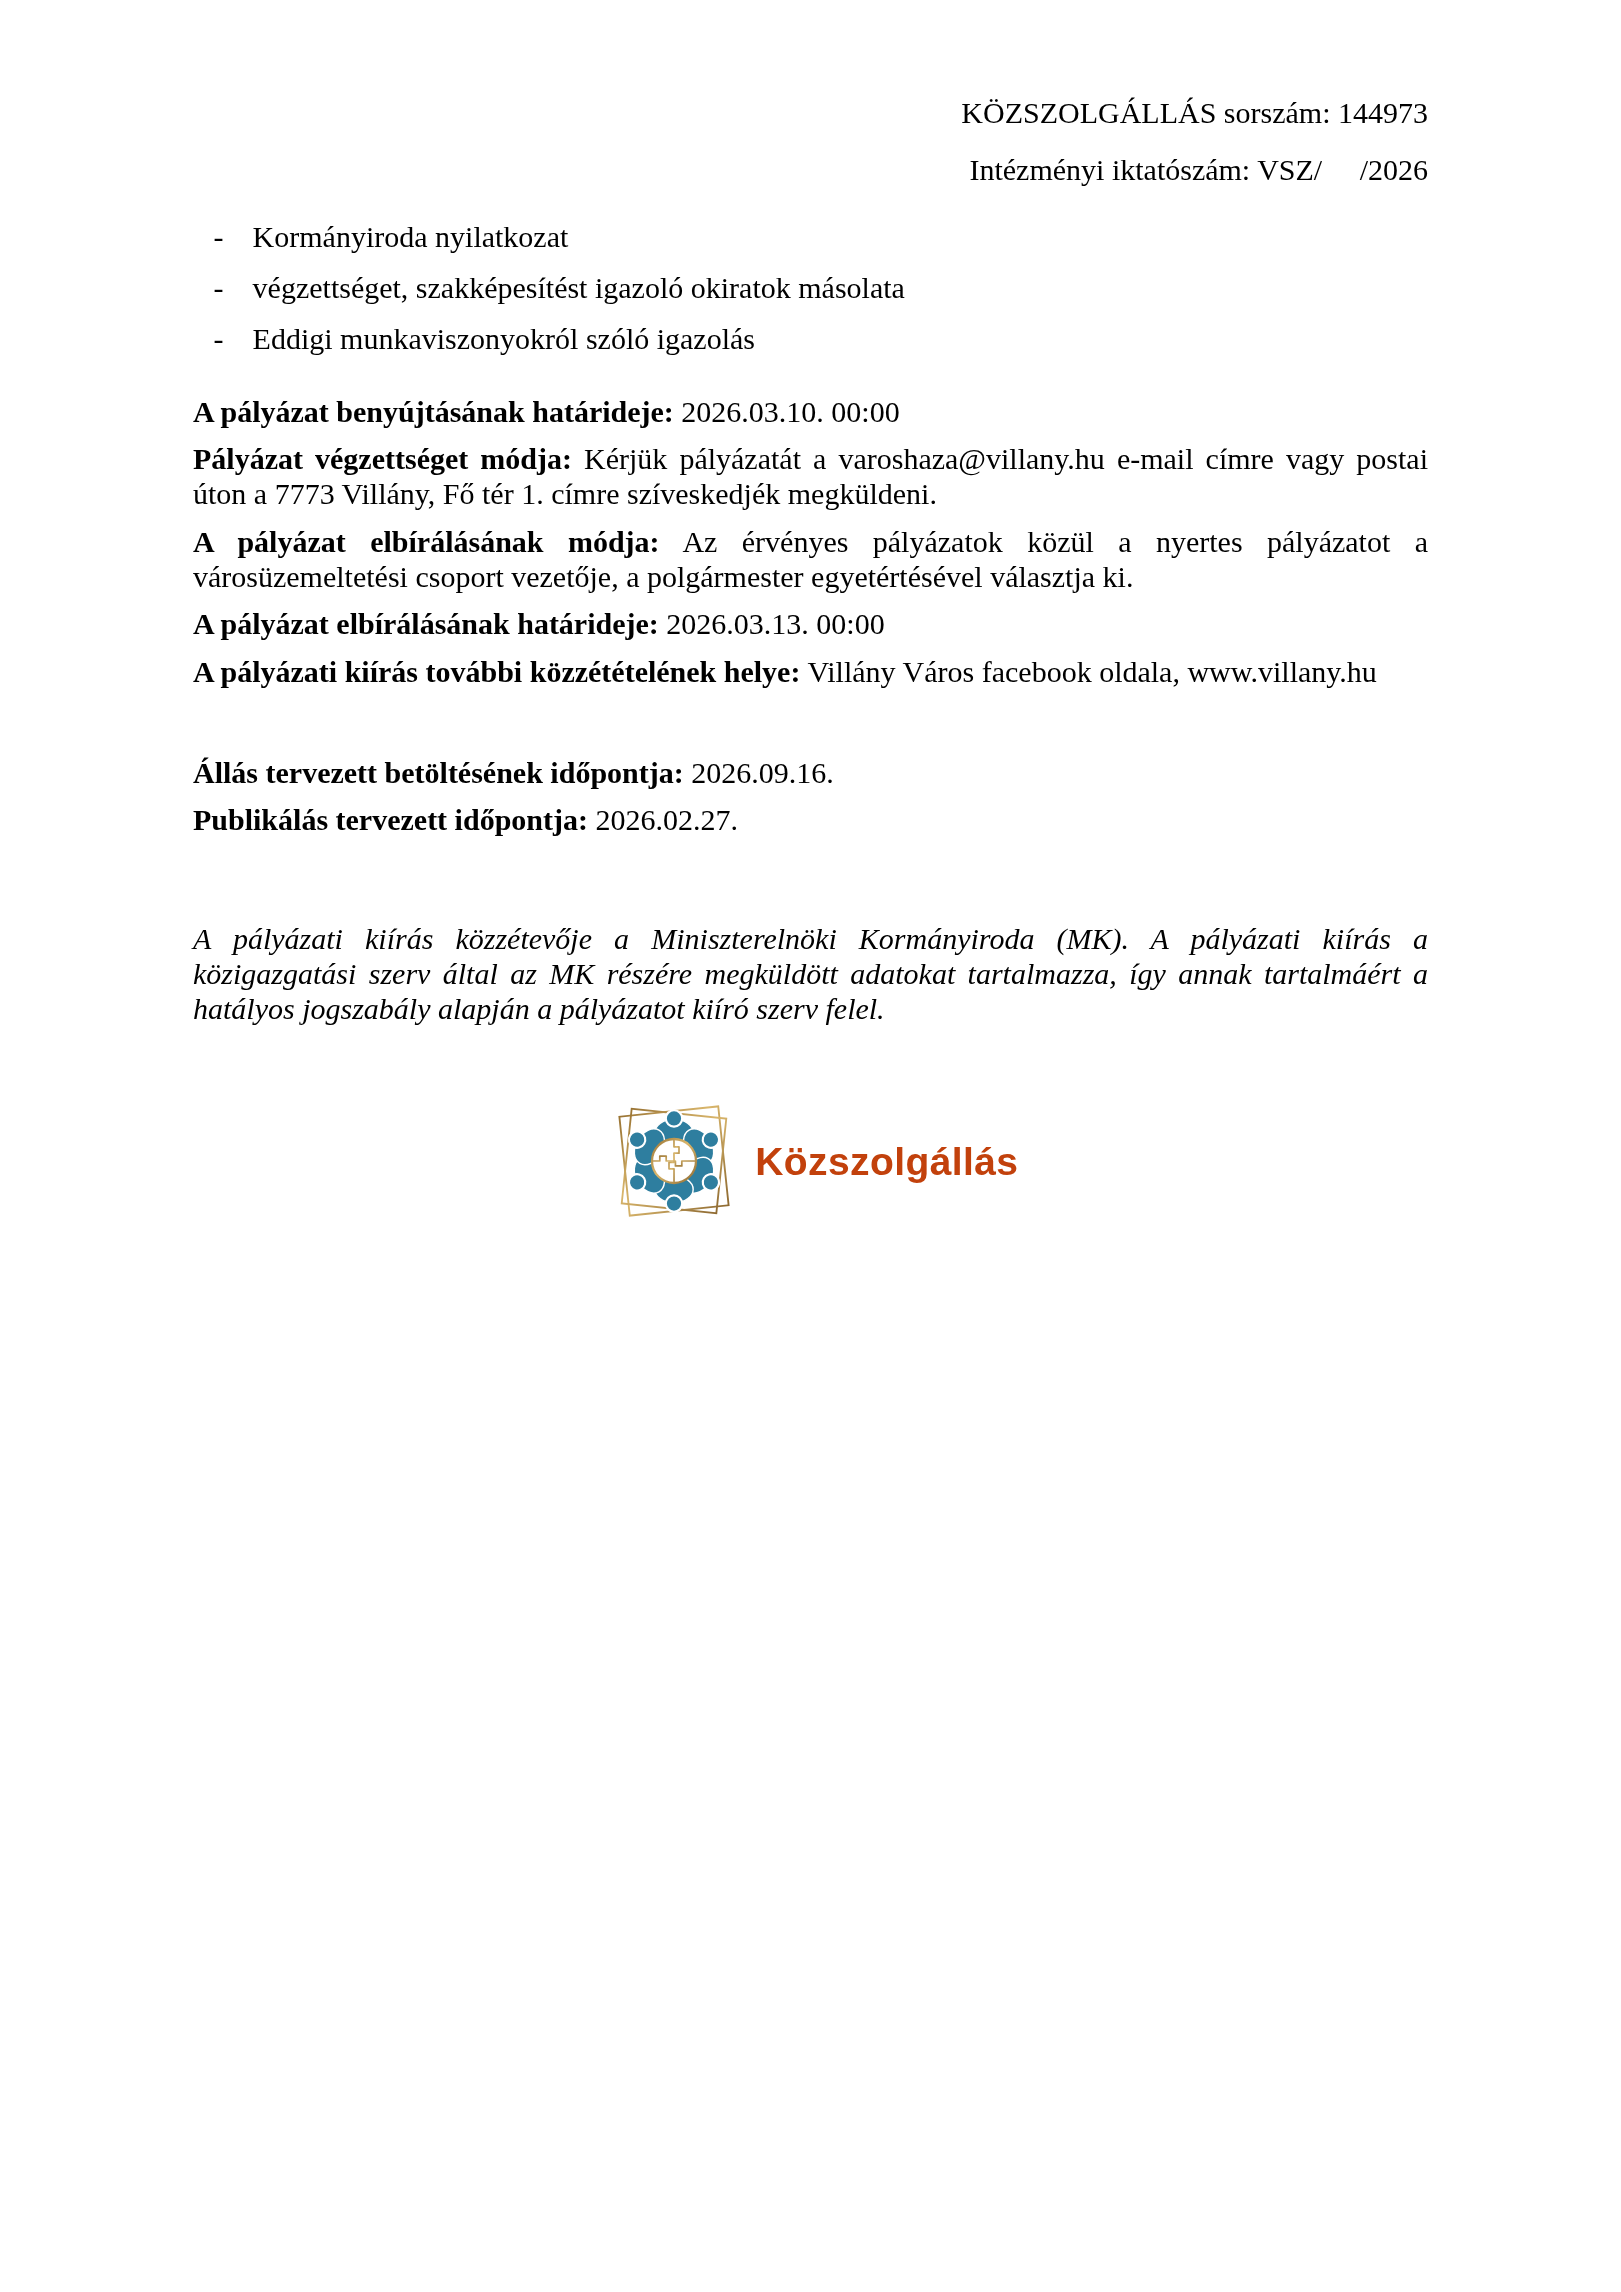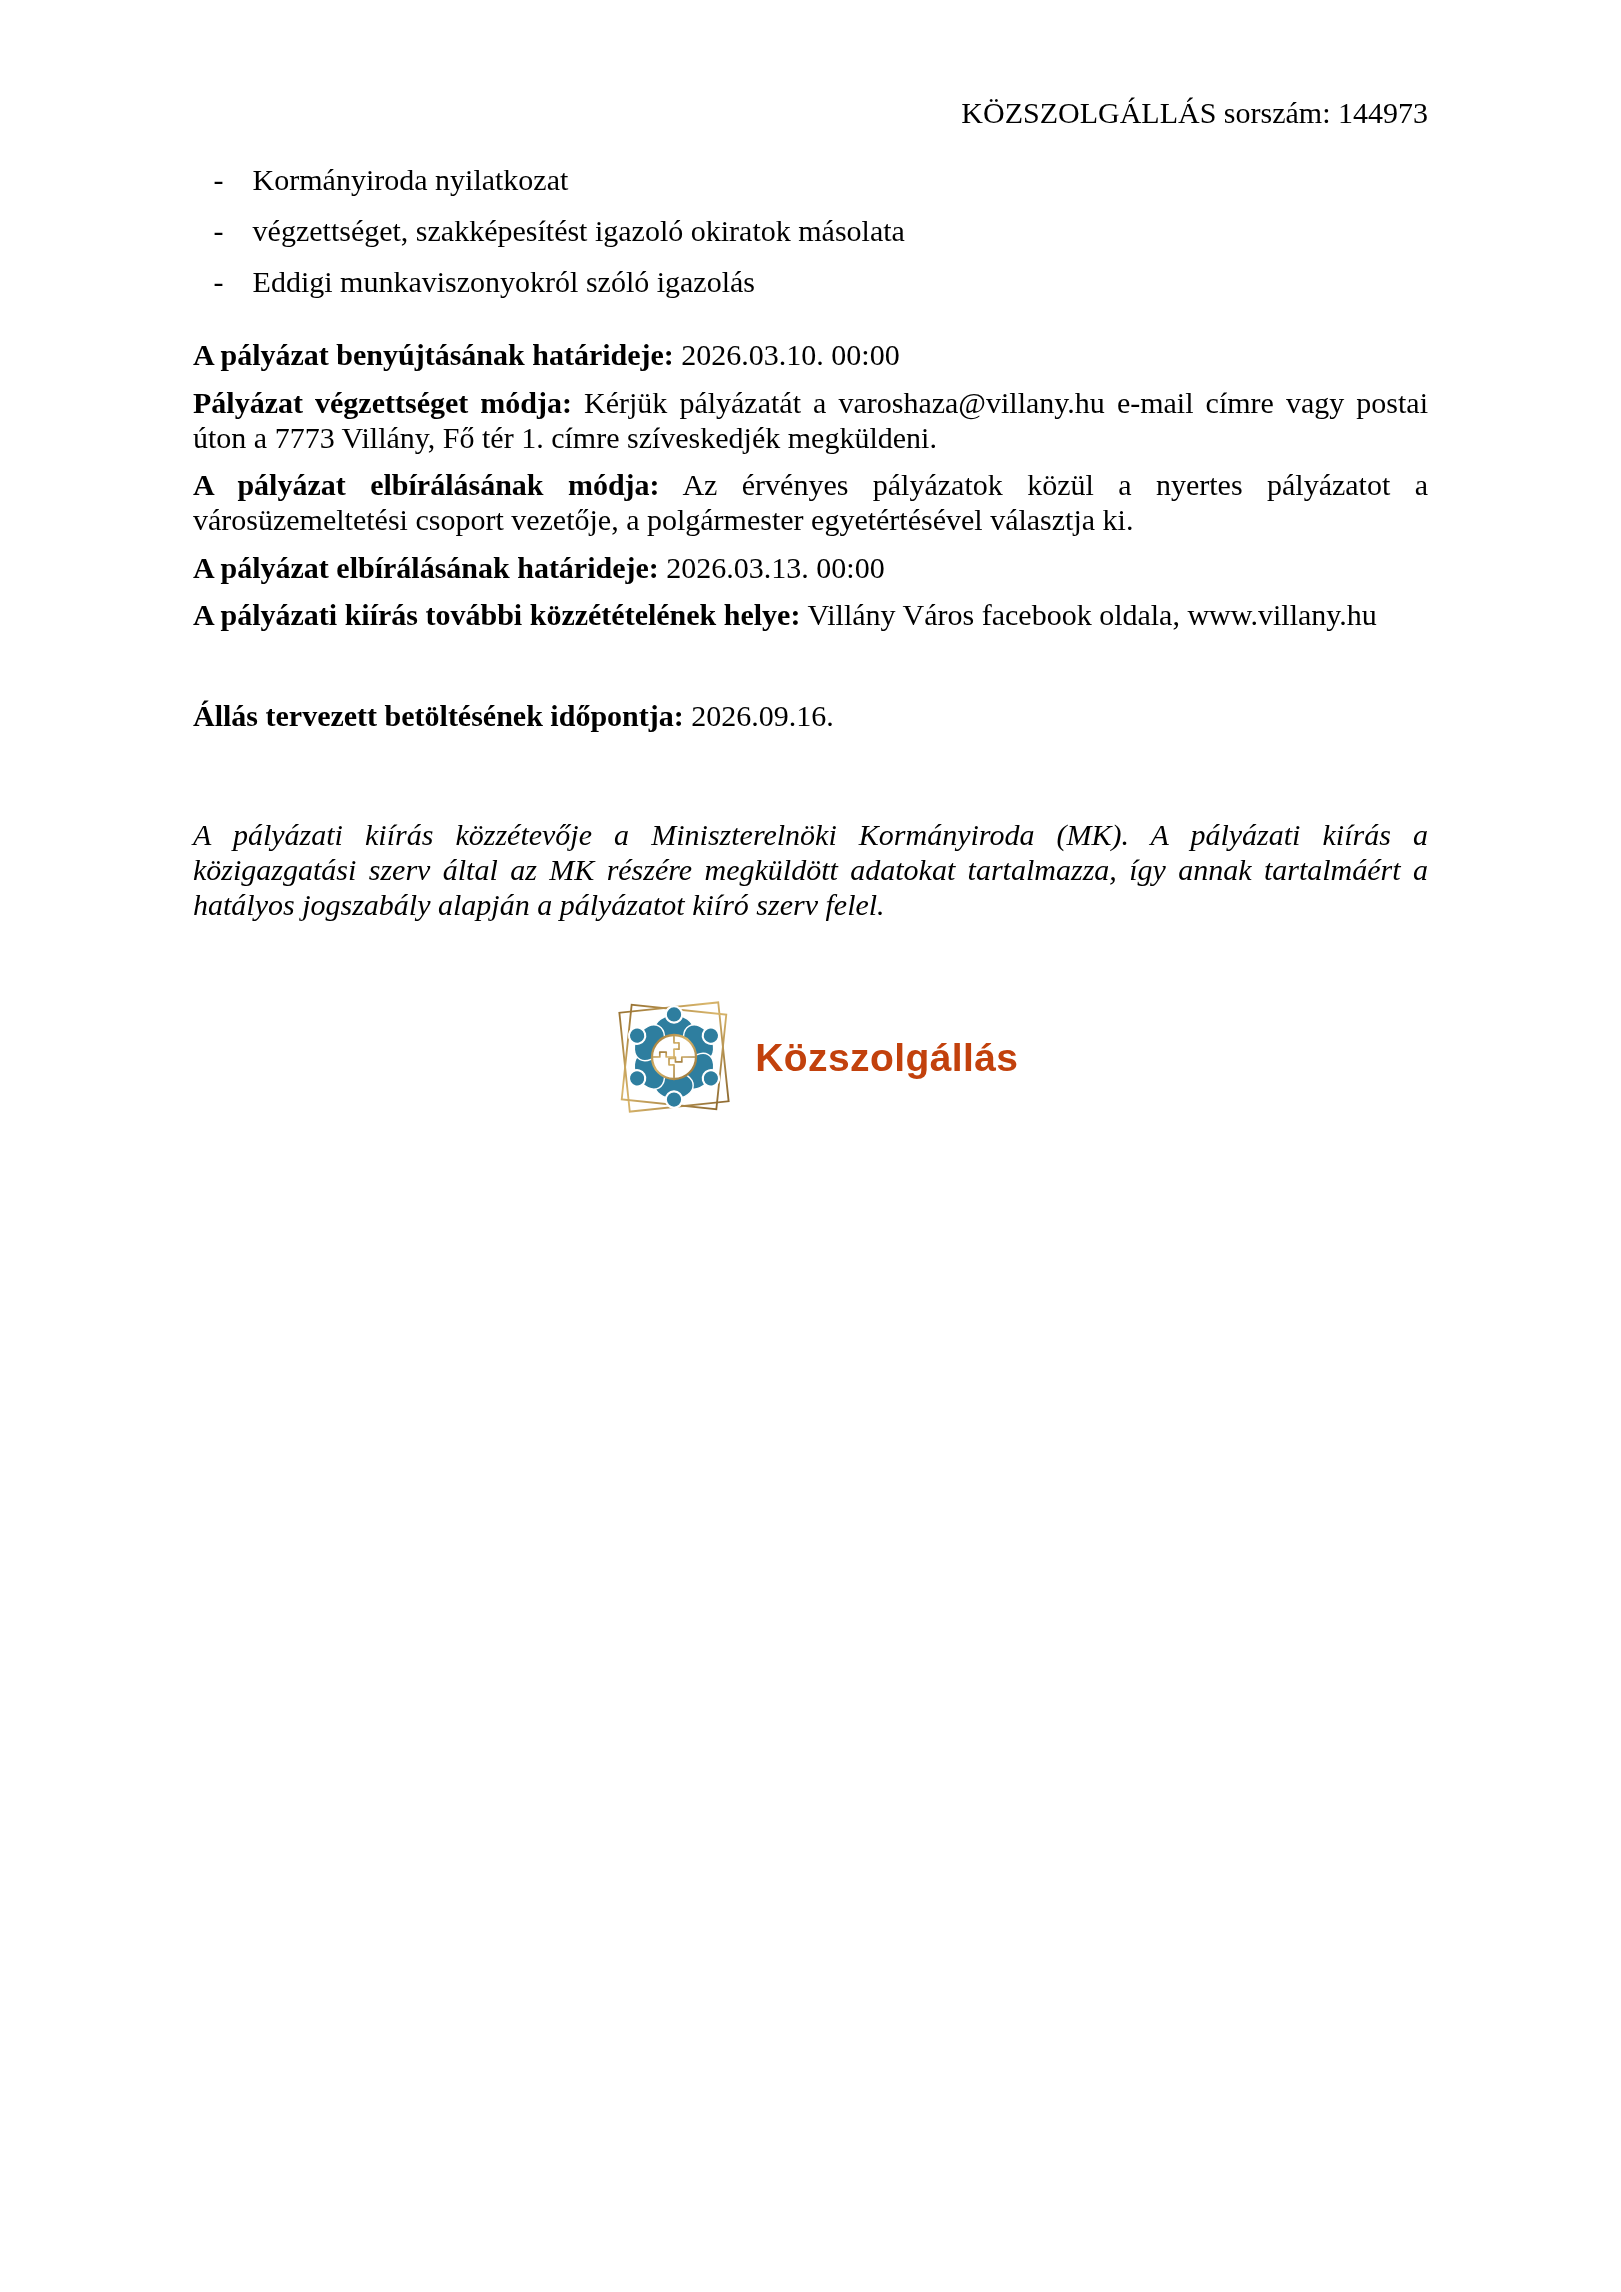--- a/index.html
+++ b/index.html
@@ -48,20 +48,21 @@
     line-height: 1;
   }
 </style>
 </head>
 <body>
 
 <div class="page">
 
   <header class="doc-header">
     <div class="hline">KÖZSZOLGÁLLÁS sorszám: 144973</div>
+    <div class="hline">Intézményi iktatószám: VSZ/     /2026</div>
   </header>
 
   <ul class="attachments">
     <li>
       <span class="marker">-</span>
       <span>Kormányiroda nyilatkozat</span>
     </li>
     <li>
       <span class="marker">-</span>
       <span>végzettséget, szakképesítést igazoló okiratok másolata</span>
@@ -95,20 +96,24 @@
   <p class="para">
     <b>A pályázati kiírás további közzétételének helye:</b>
     <span>Villány Város facebook oldala, www.villany.hu</span>
   </p>
 
   <p class="para gap-section">
     <b>Állás tervezett betöltésének időpontja:</b>
     <span>2026.09.16.</span>
   </p>
 
+  <p class="para">
+    <b>Publikálás tervezett időpontja:</b>
+    <span>2026.02.27.</span>
+  </p>
 
   <p class="para disclaimer gap-large">A pályázati kiírás közzétevője a Miniszterelnöki Kormányiroda (MK). A pályázati kiírás a közigazgatási szerv által az MK részére megküldött adatokat tartalmazza, így annak tartalmáért a hatályos jogszabály alapján a pályázatot kiíró szerv felel.</p>
 
   <div class="logo-row">
     <svg class="logo-emblem" viewBox="0 0 200 200" xmlns="http://www.w3.org/2000/svg" aria-hidden="true">
       <defs>
         <linearGradient id="goldGrad" x1="0" y1="0" x2="1" y2="1">
           <stop offset="0" stop-color="#9a7434"></stop>
           <stop offset="0.45" stop-color="#d9b66c"></stop>
           <stop offset="1" stop-color="#8f6b32"></stop>

